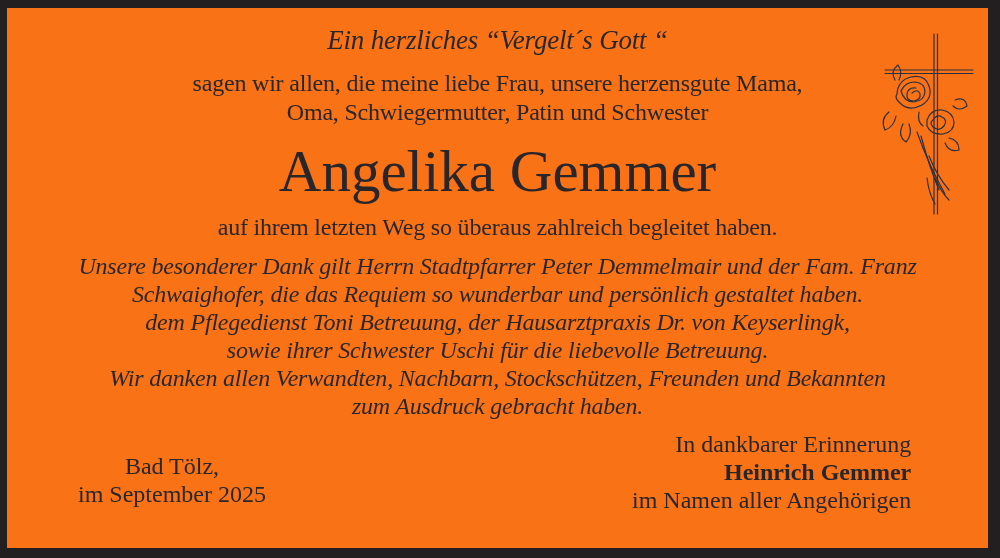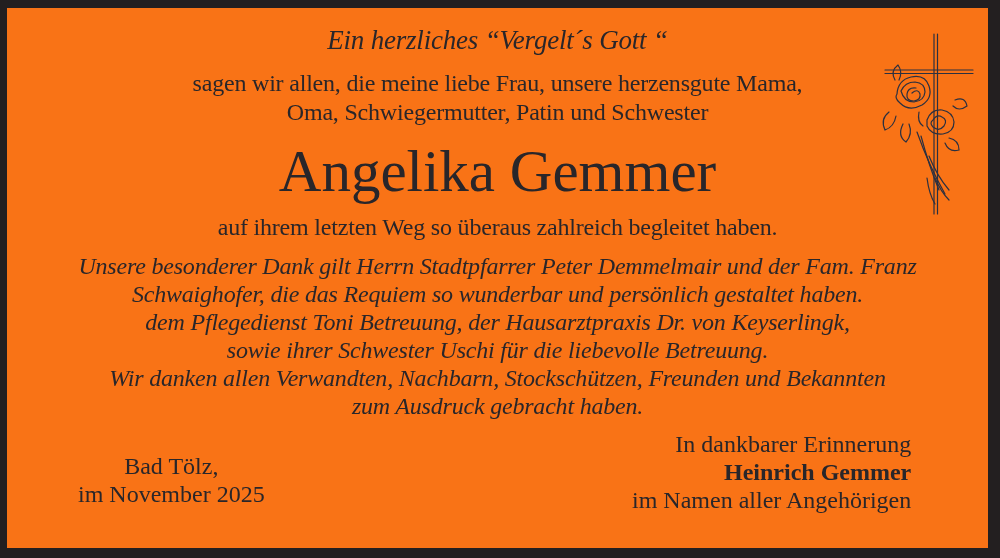--- a/index.html
+++ b/index.html
@@ -104,21 +104,21 @@
         <div class="body-line">Schwaighofer, die das Requiem so wunderbar und persönlich gestaltet haben.</div>
         <div class="body-line">dem Pflegedienst Toni Betreuung, der Hausarztpraxis Dr. von Keyserlingk,</div>
         <div class="body-line">sowie ihrer Schwester Uschi für die liebevolle Betreuung.</div>
         <div class="body-line">Wir danken allen Verwandten, Nachbarn, Stockschützen, Freunden und Bekannten</div>
         <div class="body-line">zum Ausdruck gebracht haben.</div>
       </div>
     </div>
 
     <div class="footer-left">
       <div>Bad Tölz,</div>
-      <div>im November 2025</div>
+      <div>im September 2025</div>
     </div>
 
     <div class="footer-right">
       <div>In dankbarer Erinnerung</div>
       <div class="closing-name">Heinrich Gemmer</div>
       <div>im Namen aller Angehörigen</div>
     </div>
 
     <div class="cross-art">
       <svg viewBox="0 0 104 192" fill="none" stroke="#2b3040" stroke-width="1.2" stroke-linecap="round">

